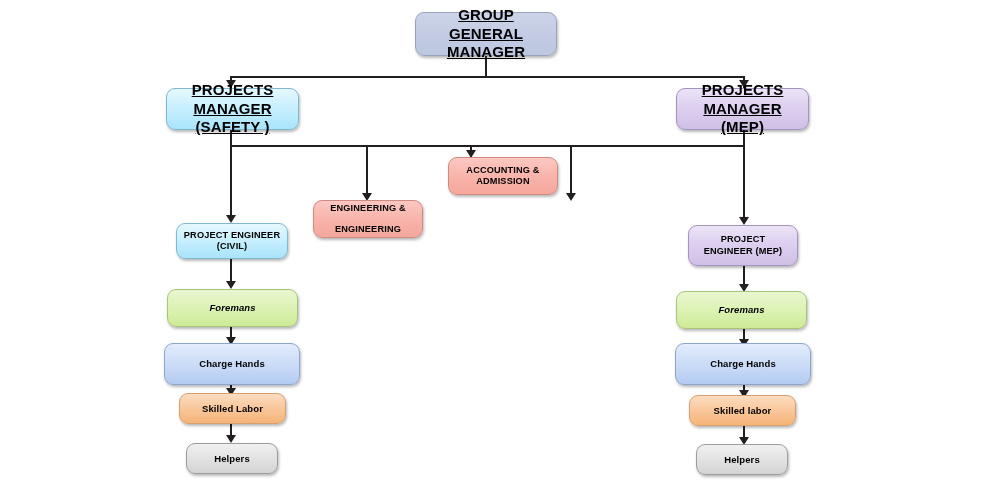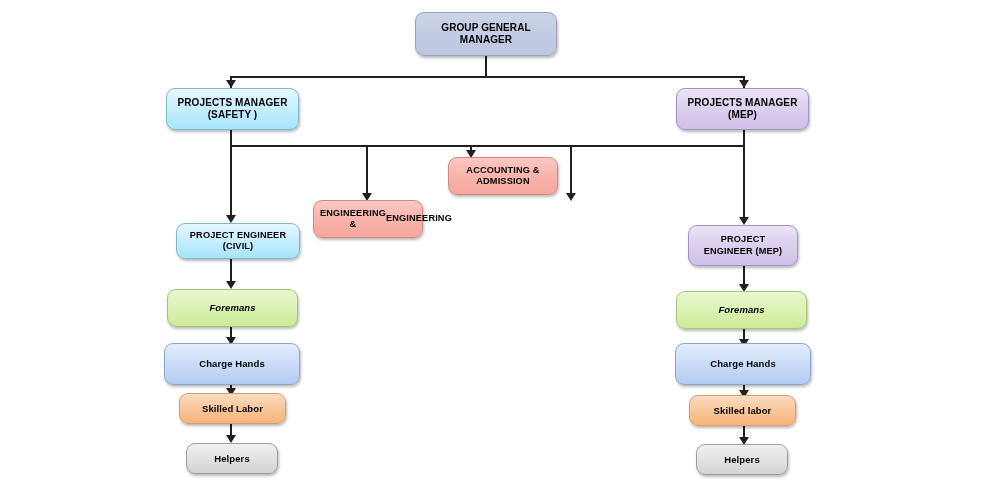--- a/index.html
+++ b/index.html
@@ -42,21 +42,21 @@
     align-items: center;
     justify-content: center;
     text-align: center;
     box-shadow: 1px 2px 3px rgba(0,0,0,0.28);
     line-height: 1.25;
     color: #000000;
     padding: 2px 6px;
     user-select: none;
   }
   .node span { display: block; width: 100%; }
-  .lbl-lg { font-size: 10px; font-weight: bold; letter-spacing: .1px; }
+  .lbl-lg { font-size: 15px; font-weight: bold; letter-spacing: .1px; text-decoration: underline; }
   .lbl-md { font-size: 9.2px;  font-weight: bold; letter-spacing: .15px; }
   .lbl-sm { font-size: 9.5px;  font-weight: bold; letter-spacing: .1px; }
 
   
   .fill-gm    { background: linear-gradient(180deg,#ccd4e8 0%, #c2cbe3 55%, #bdc7e0 100%); border-color:#9aa4bd; }
   .fill-civil { background: linear-gradient(180deg,#e6f8ff 0%, #c9efff 45%, #a9e4fb 100%); border-color:#7fb9cf; }
   .fill-mep   { background: linear-gradient(180deg,#ece4f7 0%, #ddd0ef 45%, #cfc0e6 100%); border-color:#a293c0; }
   .fill-pink  { background: linear-gradient(180deg,#fbc8c2 0%, #f8b4ab 50%, #f5a79c 100%); border-color:#d08a82; }
   .fill-green { background: linear-gradient(180deg,#e9f7cf 0%, #dcf2b4 50%, #cdea97 100%); border-color:#a7c479;font-style:italic; }
   .fill-blue  { background: linear-gradient(180deg,#e2ecfb 0%, #cbdcf7 50%, #b3cbf1 100%); border-color:#8ea6cd; }
@@ -128,27 +128,27 @@
 
   <div class="node fill-mep" style="left:676px; top:88px; width:133px; height:42px; flex-direction:column; justify-content:center;">
     <span class="lbl-lg">PROJECTS MANAGER</span>
     <span class="lbl-lg">(MEP)</span>
   </div>
 
   <div class="node fill-pink" style="left:416px; top:157px; width:110px; height:38px;margin-left:32px;">
     <span class="lbl-md">ACCOUNTING &amp; ADMISSION</span>
   </div>
 
-  <div class="node fill-pink" style="left:313px; top:200px; width:110px; height:38px; justify-content:space-between;">
+  <div class="node fill-pink" style="left:313px; top:200px; width:110px; height:38px; flex-direction:column; justify-content:space-between;">
     <span class="lbl-md">ENGINEERING  &amp;</span>
     <span class="lbl-md">ENGINEERING</span>
   </div>
 
 
-  <div class="node fill-civil" style="left:176px; top:223px; width:124px; height:36px;">
+  <div class="node fill-civil" style="left:176px; top:223px; width:112px; height:36px;">
     <span class="lbl-md">PROJECT ENGINEER (CIVIL)</span>
   </div>
 
   <div class="node fill-mep" style="left:688px; top:225px; width:110px; height:41px;">
     <span class="lbl-md">PROJECT ENGINEER (MEP)</span>
   </div>
 
   <div class="node fill-green" style="left:167px; top:289px; width:131px; height:38px;">
     <span class="lbl-sm">Foremans</span>
   </div>

